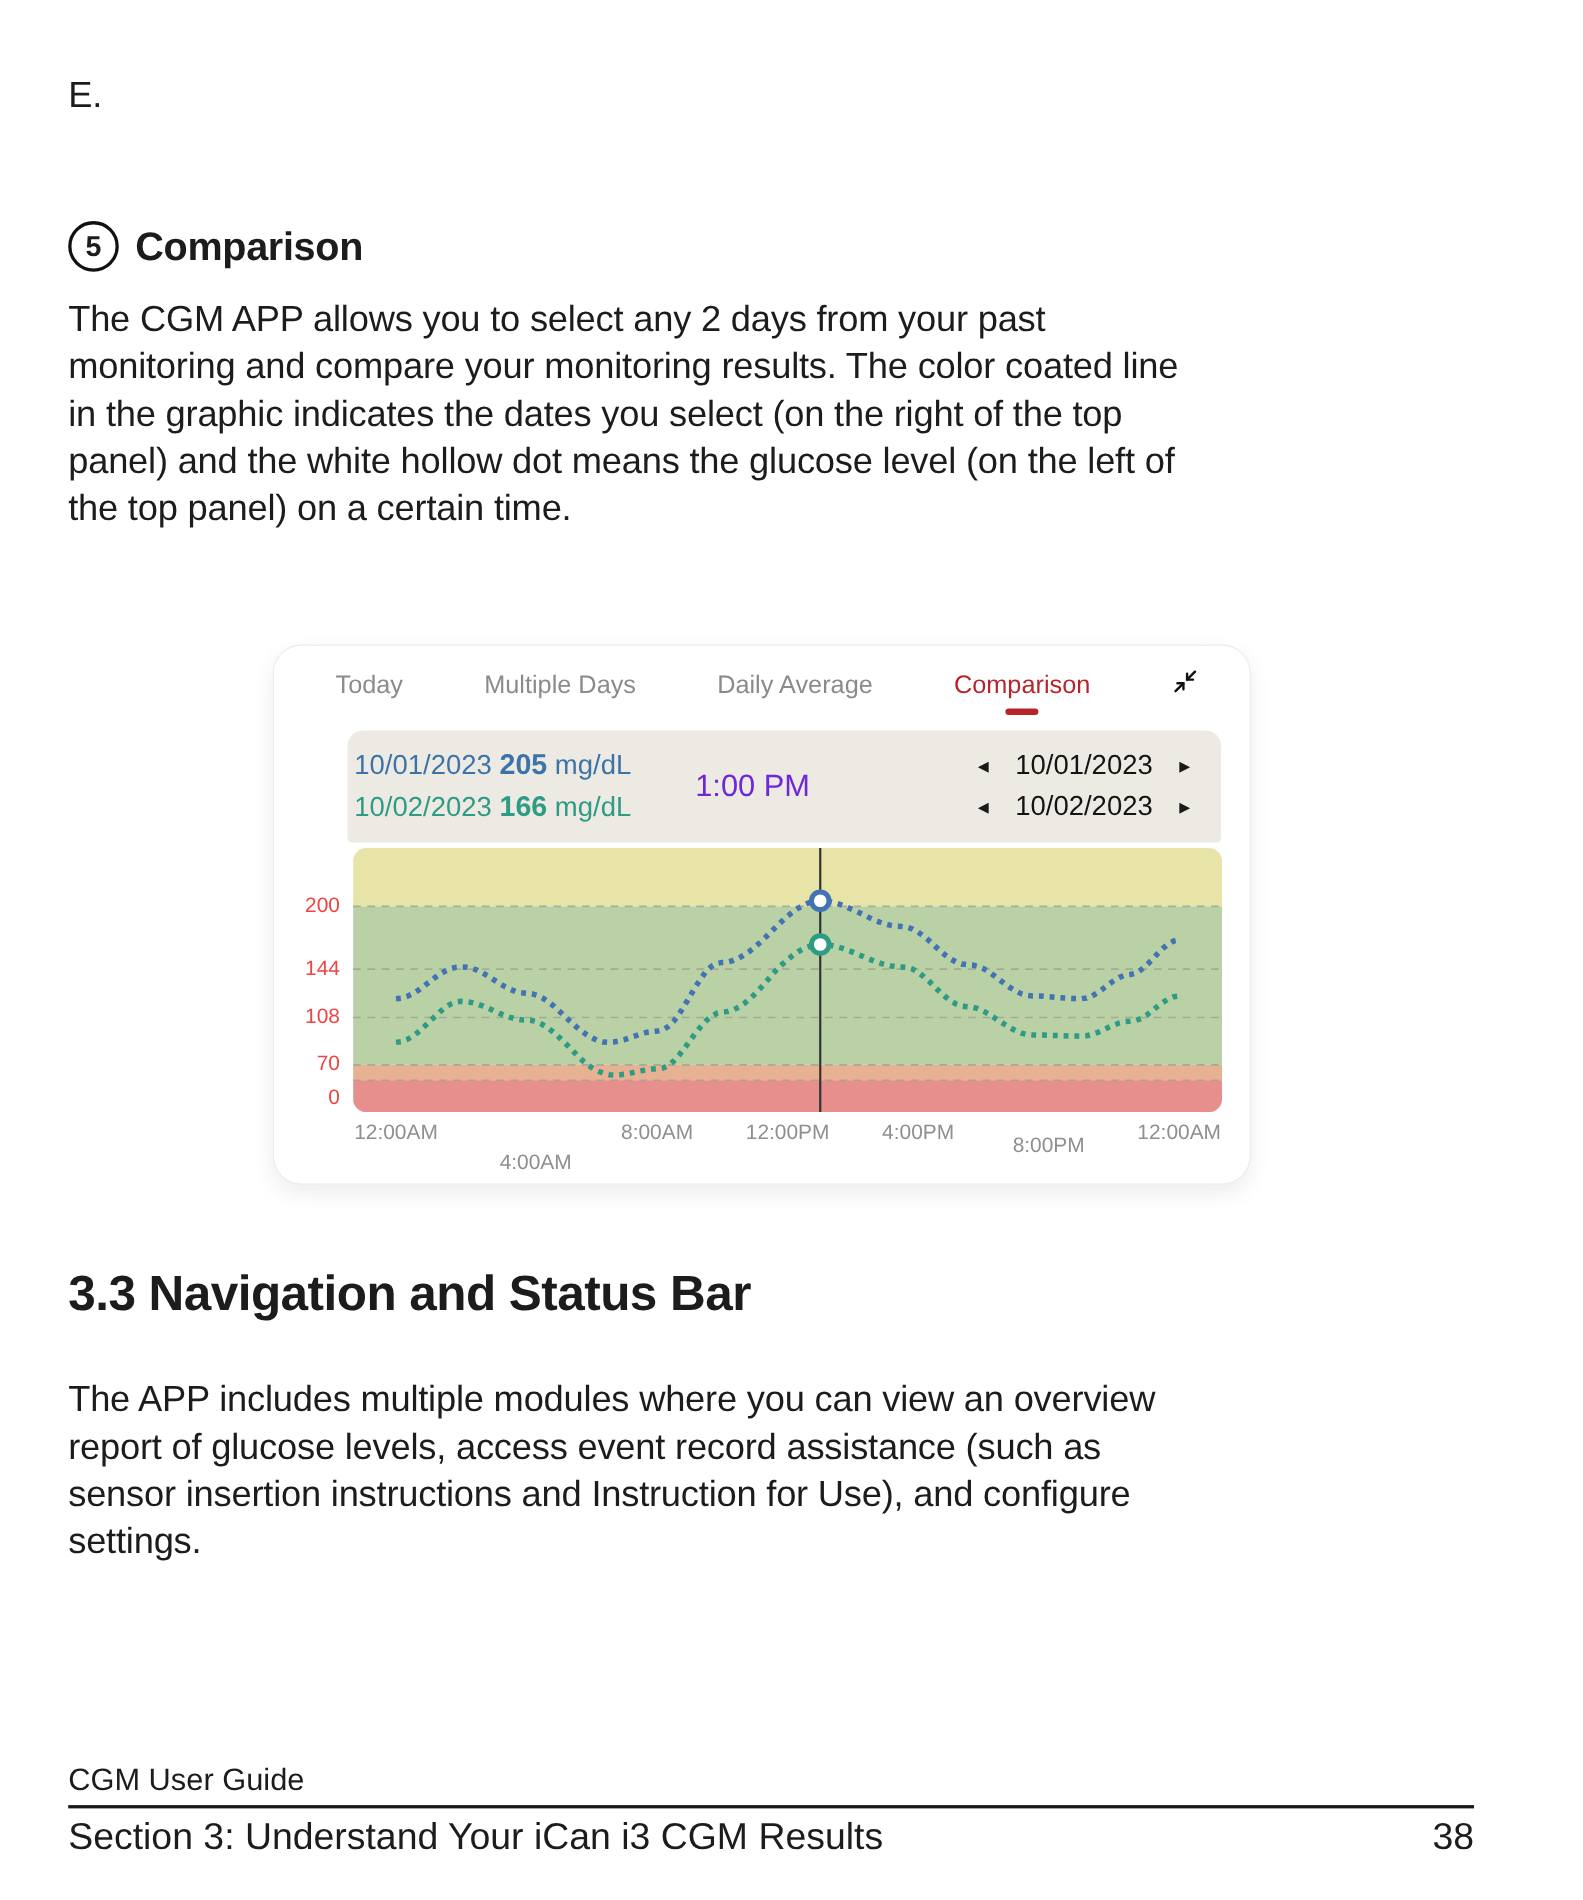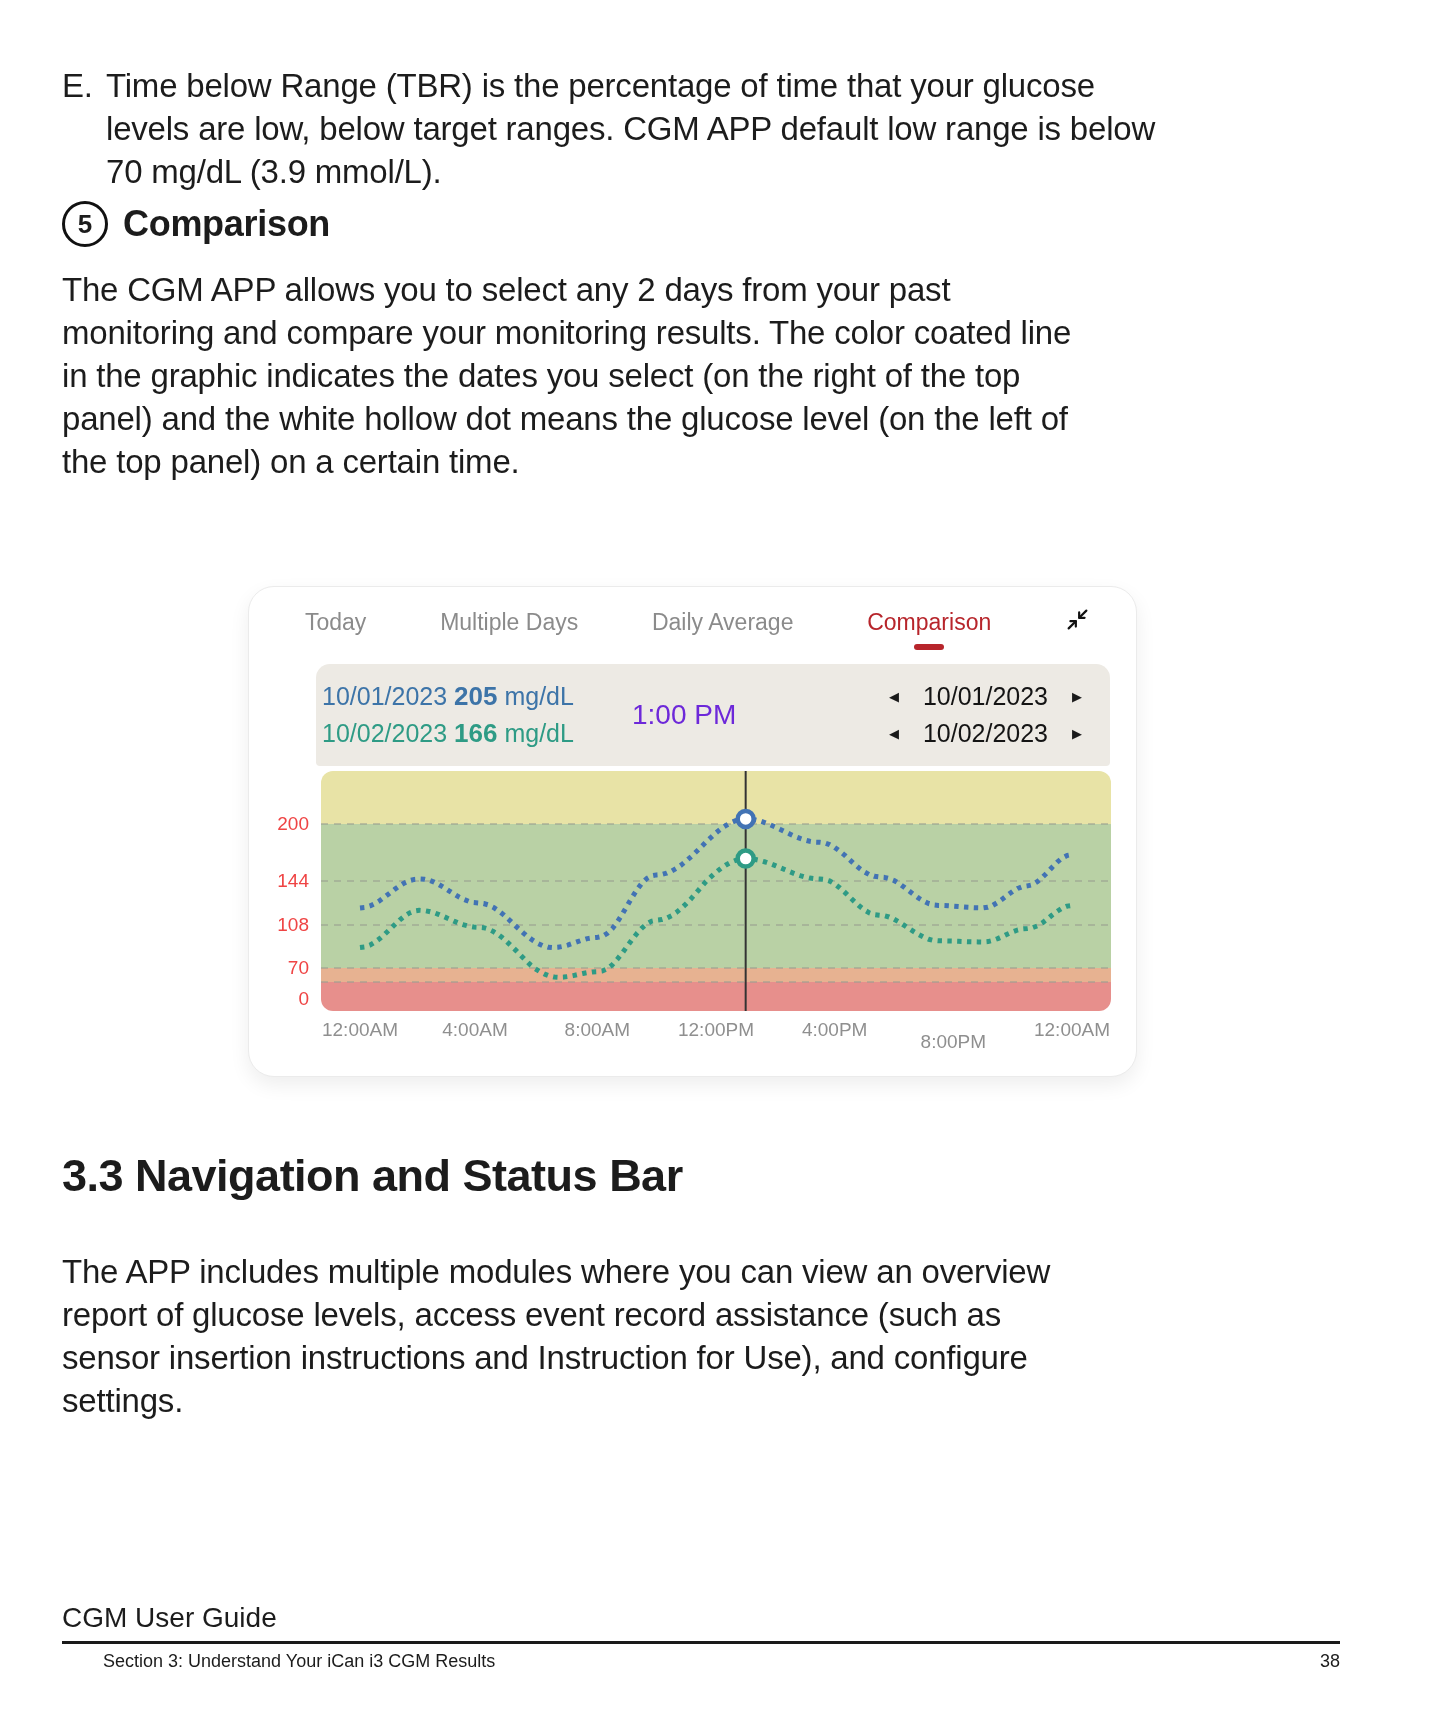--- a/index.html
+++ b/index.html
@@ -13,21 +13,21 @@
   .circle-num{display:inline-flex;align-items:center;justify-content:center;width:40px;height:40px;
               border:3px solid #111;border-radius:50%;font-size:26px;font-weight:bold;}
   .sec-heading .sec-title{font-size:36px;font-weight:bold;letter-spacing:-0.3px;}
   .para-1{position:absolute;left:62px;top:268px;width:1230px;}
   .h2{position:absolute;left:62px;top:1150px;font-size:45px;font-weight:bold;letter-spacing:-0.5px;}
   .para-2{position:absolute;left:62px;top:1250px;width:1230px;}
   
   .footer{position:absolute;left:62px;width:1278px;top:1602px;}
   .footer .doc-title{font-size:28px;margin-bottom:7px;}
   .footer .rule{border-top:3px solid #1a1a1a;}
-  .footer .foot-row{display:flex;justify-content:space-between;font-size:18px;padding-top:7px;margin-left:41px;}
+  .footer .foot-row{display:flex;justify-content:space-between;font-size:34px;padding-top:7px;}
   
   .card{position:absolute;left:248px;top:586px;width:887px;height:489px;background:#fff;
         border:1px solid #ebebeb;border-radius:26px;box-shadow:0 8px 20px rgba(0,0,0,0.07);}
   .tabs{display:flex;align-items:flex-start;justify-content:space-between;
         padding:22px 46px 0 56px;}
   .tab{display:flex;flex-direction:column;align-items:center;font-size:23px;color:#8b8b8b;cursor:pointer;}
   .tab.active{color:#b7252b;}
   .tab-underline{display:none;width:30px;height:6px;border-radius:3px;background:#b7252b;margin-top:8px;}
   .tab.active .tab-underline{display:block;}
   .collapse-btn{margin-top:-2px;cursor:pointer;line-height:0;}
@@ -49,21 +49,20 @@
            font-size:19px;color:#ef4444;line-height:22px;}
   .x-label{position:absolute;top:248px;transform:translateX(-50%);font-size:19px;color:#8f8f8f;white-space:nowrap;}
 </style>
 </head>
 <body>
 
 <div class="page">
 
   <div class="list-item body-text">
     <span class="list-marker">E.</span>
-    <div>Time below Range (TBR) is the percentage of time that your glucose<br>levels are low, below target ranges. CGM APP default low range is below<br>70 mg/dL (3.9 mmol/L).</div>
   </div>
 
   <div class="sec-heading">
     <span class="circle-num">5</span>
     <span class="sec-title">Comparison</span>
   </div>
 
   <div class="para-1 body-text">The CGM APP allows you to select any 2 days from your past<br>monitoring and compare your monitoring results. The color coated line<br>in the graphic indicates the dates you select (on the right of the top<br>panel) and the white hollow dot means the glucose level (on the left of<br>the top panel) on a certain time.</div>
 
   <div class="card">
@@ -144,21 +143,21 @@
         </svg>
       <div id="y-labels">
           <span class="y-label" style="top: 42px;">200</span>
           <span class="y-label" style="top: 99px;">144</span>
           <span class="y-label" style="top: 143px;">108</span>
           <span class="y-label" style="top: 186px;">70</span>
           <span class="y-label" style="top: 217px;">0</span>
         </div>
       <div id="x-labels">
           <span class="x-label" style="left: 39px;">12:00AM</span>
-          <span class="x-label" style="left: 154px;">4:00AM</span>
+          <span class="x-label" style="left: 166px; margin-top: 28px;">4:00AM</span>
           <span class="x-label" style="left: 276.333px;">8:00AM</span>
           <span class="x-label" style="left: 395px;">12:00PM</span>
           <span class="x-label" style="left: 513.667px;">4:00PM</span>
           <span class="x-label" style="left: 632.333px; margin-top: 12px;">8:00PM</span>
           <span class="x-label" style="left: 751px;">12:00AM</span>
         </div>
     </div>
   </div>
 
   <div class="h2">3.3 Navigation and Status Bar</div>

